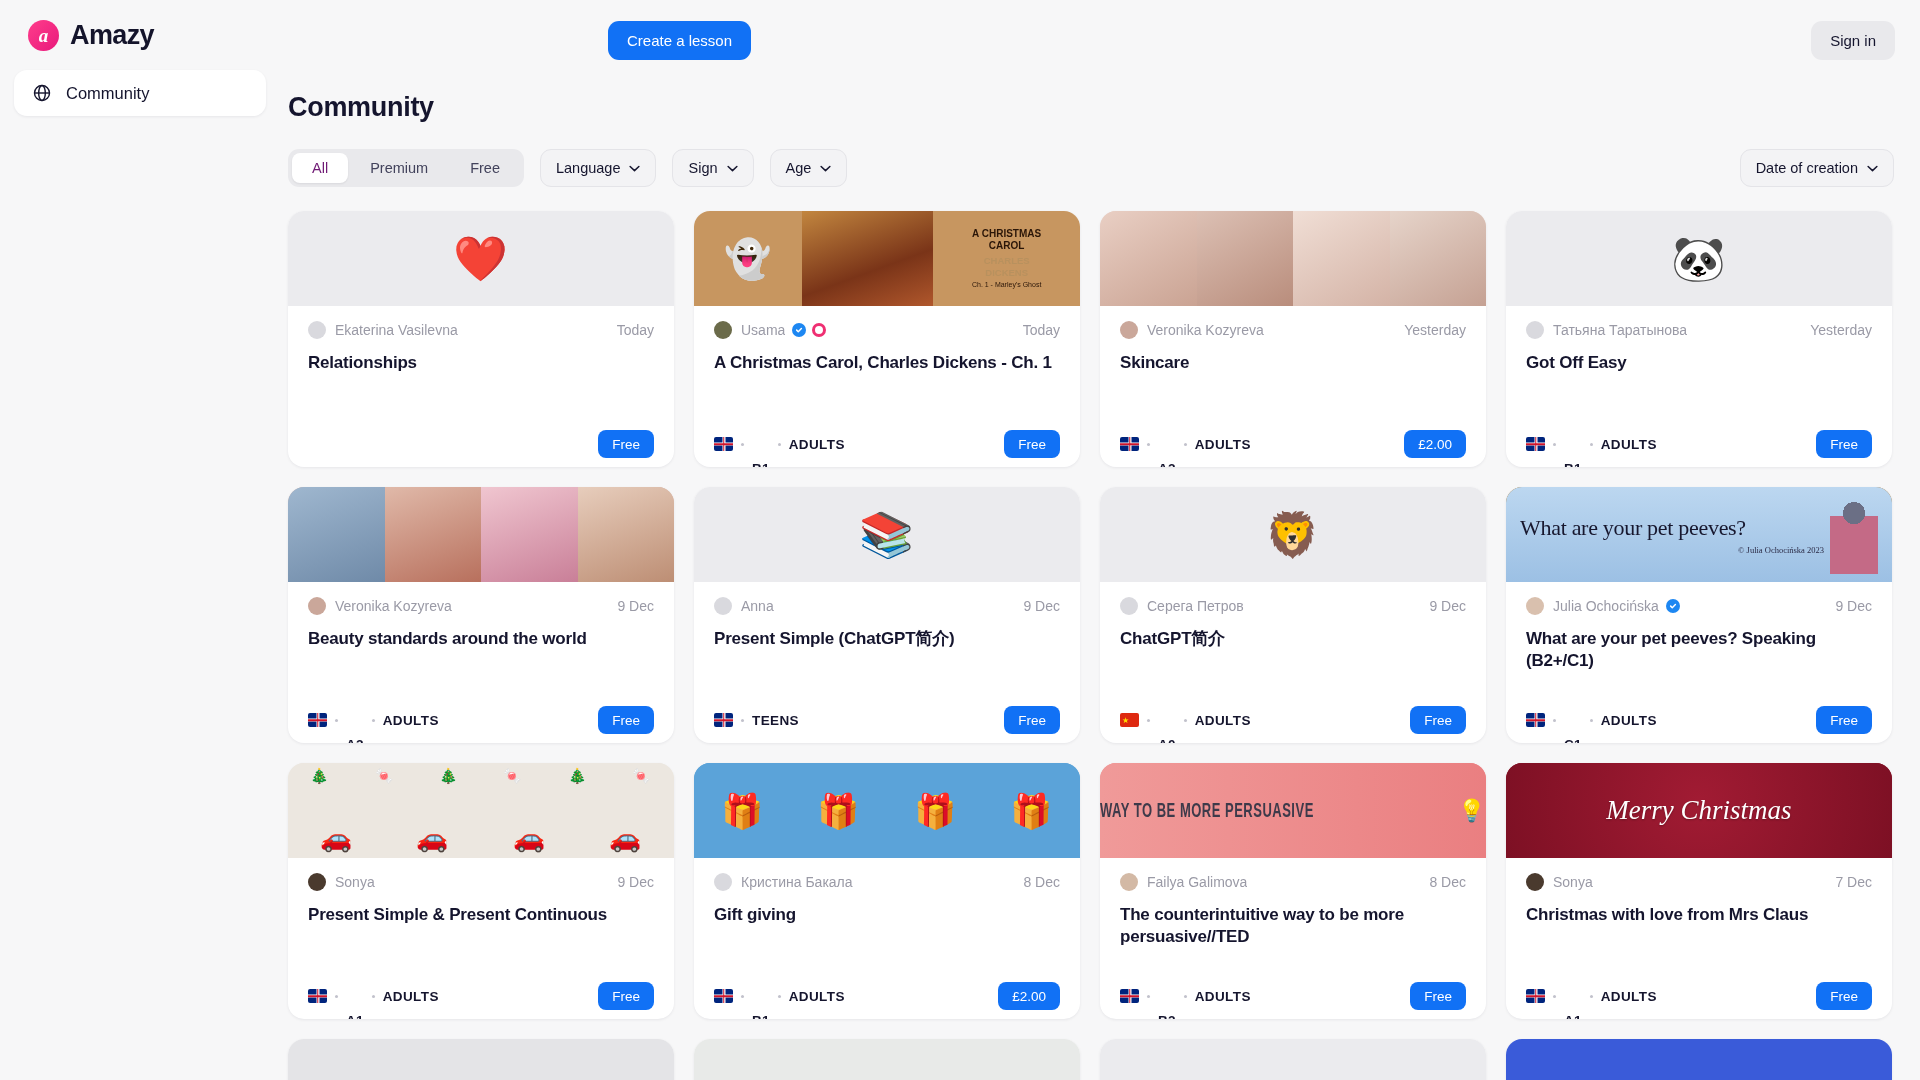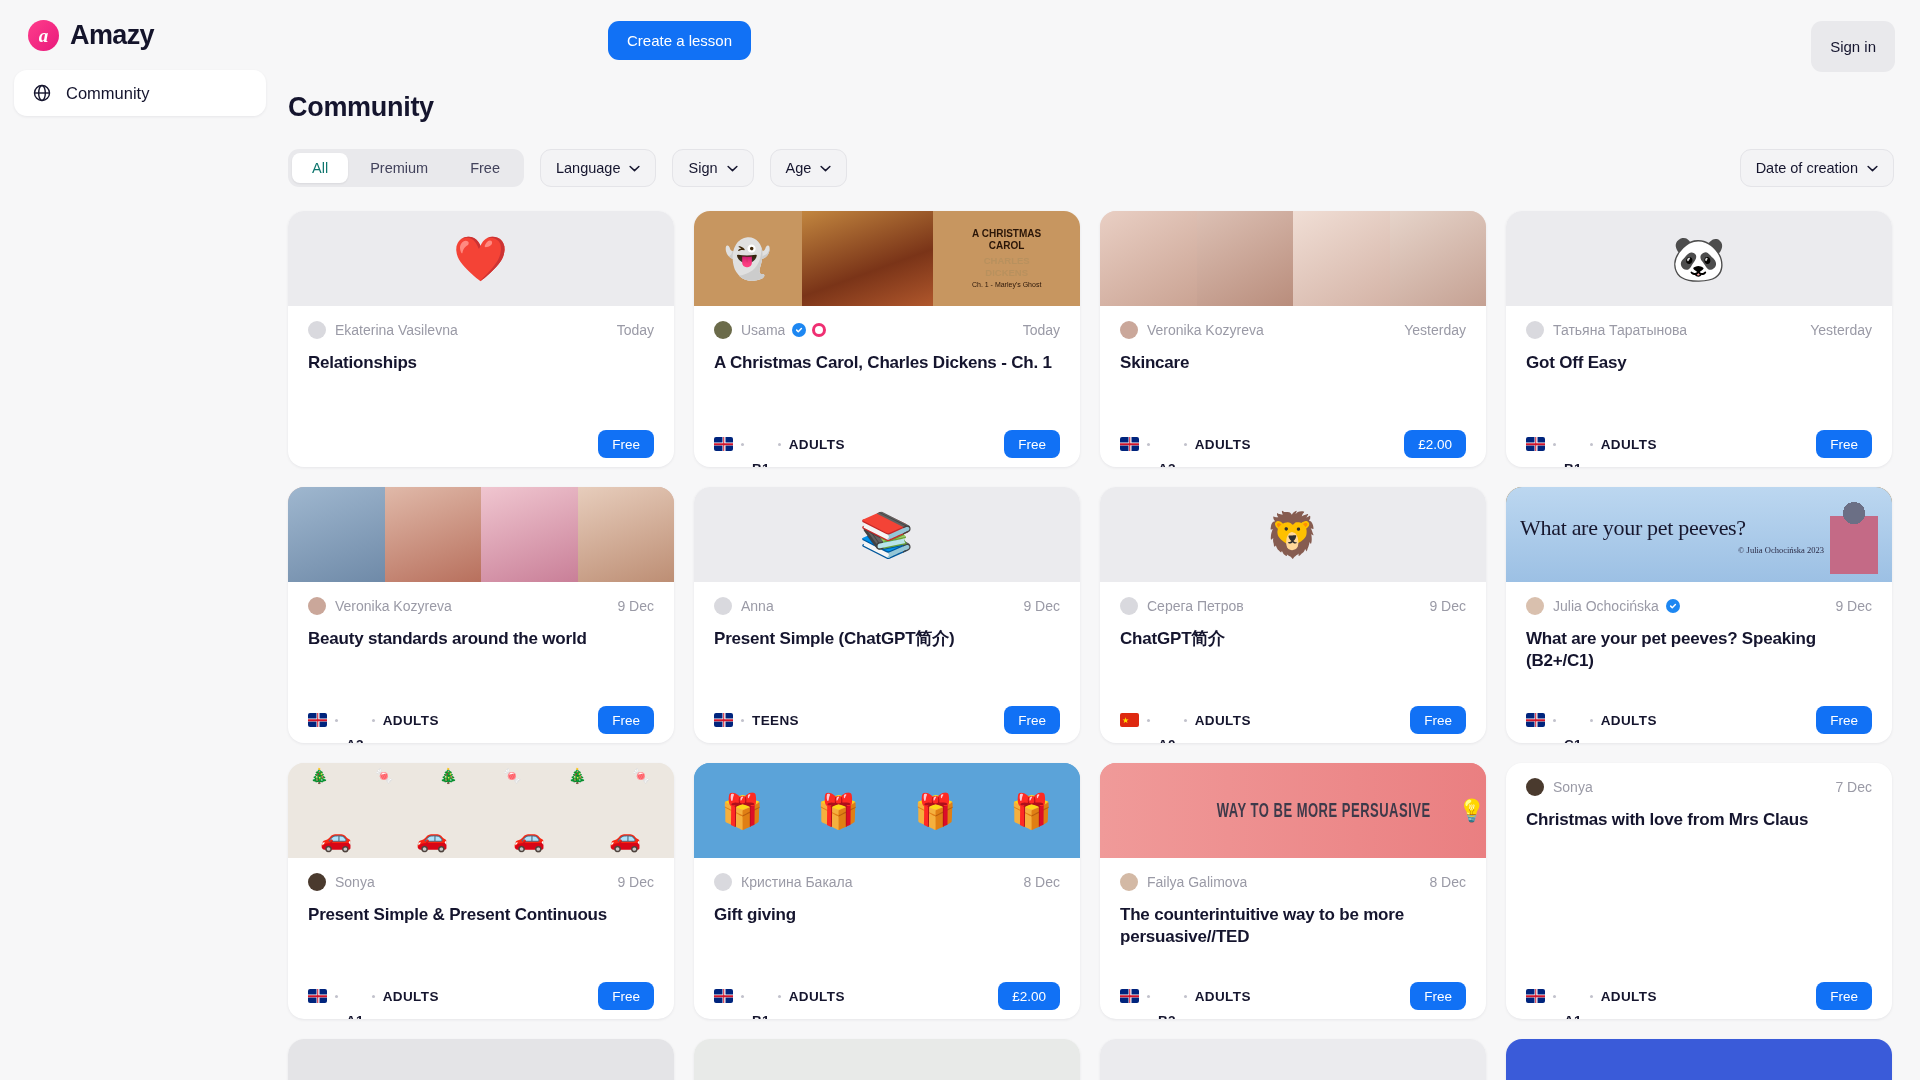--- a/index.html
+++ b/index.html
@@ -34,21 +34,21 @@
   .searchbox .ph { font-size: 15px; color: #8d8d99; }
   .create-btn {
     position: absolute; left: 608px; top: 21px;
     height: 39px; padding: 0 19px; border-radius: 11px;
     background: #1171f5; color: #fff; font-size: 15px; font-weight: 500;
     display: flex; align-items: center; border: none; cursor: pointer;
     font-family: "Liberation Sans", sans-serif;
   }
   .signin-btn {
     position: absolute; right: 25px; top: 21px;
-    height: 51px; padding: 0 19px; border-radius: 11px;
+    height: 39px; padding: 0 19px; border-radius: 11px;
     background: #e9e9ec; color: #15152e; font-size: 15px; font-weight: 500;
     display: flex; align-items: center; border: none; cursor: pointer;
     font-family: "Liberation Sans", sans-serif;
   }
 
   
   .sidebar { position: absolute; left: 0; top: 70px; width: 280px; height: 1010px; background: #f7f7f8; }
   .nav-item {
     display: flex; align-items: center; gap: 14px;
     height: 46px; margin: 0 14px 8px 14px; padding: 0 18px;
@@ -71,21 +71,21 @@
   .page-title { margin: 22px 0 0 8px; font-size: 27px; font-weight: 700; letter-spacing: -0.3px; }
 
   .filters { display: flex; align-items: center; margin: 26px 0 0 8px; position: relative; height: 38px; }
   .seg {
     display: flex; background: #e9e9ec; border-radius: 11px; height: 38px; padding: 4px; gap: 2px;
   }
   .seg-item {
     height: 30px; padding: 0 20px; border-radius: 8px; display: flex; align-items: center;
     font-size: 14.5px; color: #43435c; cursor: pointer;
   }
-  .seg-item.active { background: #fff; color: #0f766e; font-weight: 500; box-shadow: 0 1px 2px rgba(20,20,43,.08); }
+  .seg-item.active { background: #fff; color: #701a75; font-weight: 500; box-shadow: 0 1px 2px rgba(20,20,43,.08); }
 
   .dd {
     height: 38px; padding: 0 15px; border-radius: 11px; background: #f3f3f5;
     border: 1px solid #e4e4e8; display: flex; align-items: center; gap: 9px;
     font-size: 14.5px; color: #15152e; margin-left: 16px; cursor: pointer;
   }
   .dd.right { position: absolute; right: 26px; margin-left: 0; }
   .chev { width: 11px; height: 7px; flex: 0 0 11px; }
 
   
@@ -476,21 +476,21 @@
             <span class="dot"></span>
             <span class="lvl">B1</span>
             <span class="dot"></span>
             <span class="aud">ADULTS</span>
             <span class="price">£2.00</span>
           </div>
         </div>
       </div>
       <div class="card">
         <div class="thumb" style="background:#ef8d8d;">
-          <div style="position:absolute;inset:0;background:linear-gradient(90deg,#f09a99,#ea7f81);display:flex;align-items:center;justify-content:flex-end;gap:28px;">
+          <div style="position:absolute;inset:0;background:linear-gradient(90deg,#f09a99,#ea7f81);display:flex;align-items:center;justify-content:space-between;gap:28px;">
             <span style="font-family:'Liberation Sans',sans-serif;font-weight:700;font-size:13px;letter-spacing:.5px;color:#3e3a4a;transform:scaleY(1.5);">WAY TO BE MORE PERSUASIVE</span>
             <span style="font-size:22px;">💡</span>
           </div>
         </div>
         <div class="card-body">
           <div class="meta-row">
             <span class="avatar" style="background:#d3b9a5;"></span>
             <span class="author">Failya Galimova</span>
             <span class="date">8 Dec</span>
           </div>
@@ -502,20 +502,25 @@
             </span>
             <span class="dot"></span>
             <span class="lvl">B2</span>
             <span class="dot"></span>
             <span class="aud">ADULTS</span>
             <span class="price">Free</span>
           </div>
         </div>
       </div>
       <div class="card">
+        <div class="thumb" style="background:#8c1428;">
+          <div style="position:absolute;inset:0;background:radial-gradient(circle at 50% 40%,#a11b33,#7d1024);display:flex;align-items:center;justify-content:center;">
+            <span style="font-family:'Liberation Serif',serif;font-style:italic;color:#fff;font-size:27px;text-shadow:0 1px 2px rgba(0,0,0,.3);">Merry Christmas</span>
+          </div>
+        </div>
         <div class="card-body">
           <div class="meta-row">
             <span class="avatar" style="background:#4a3a2e;"></span>
             <span class="author">Sonya</span>
             <span class="date">7 Dec</span>
           </div>
           <div class="card-title">Christmas with love from Mrs Claus</div>
           <div class="card-foot">
             <span class="flag flag-uk">
               <i></i>

